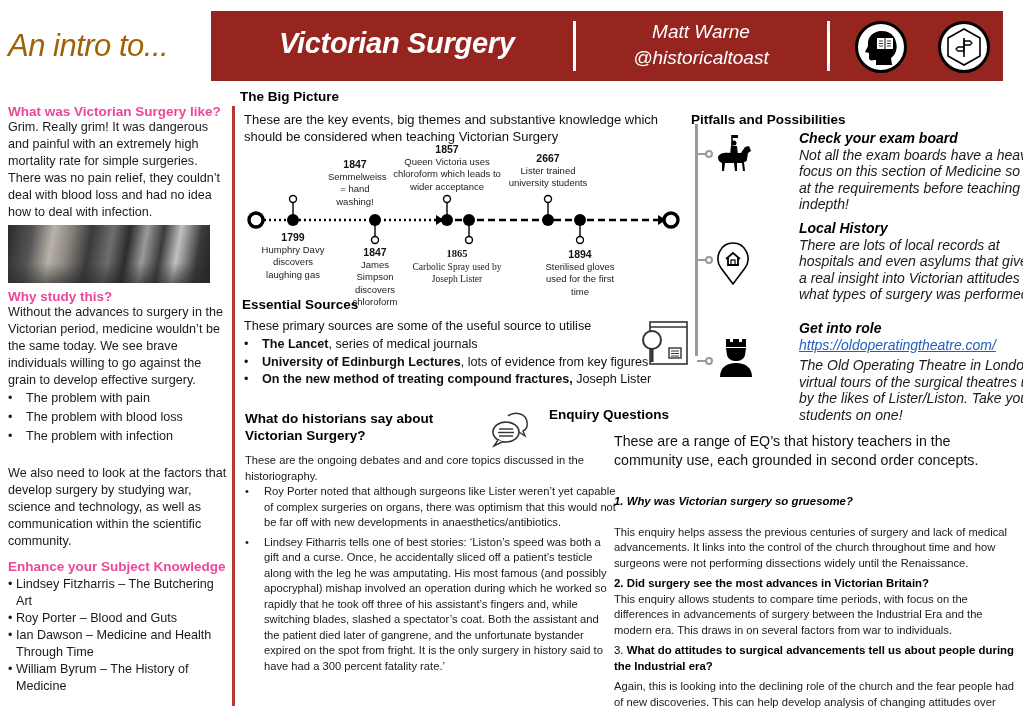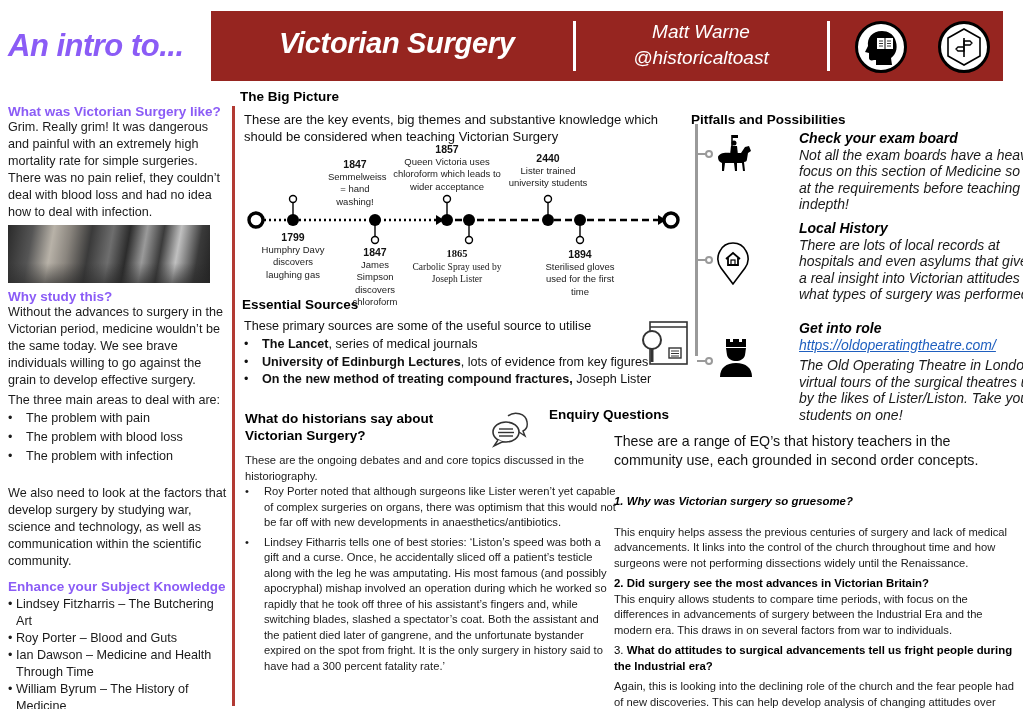--- a/index.html
+++ b/index.html
@@ -2,29 +2,29 @@
 <html><head>
 <meta charset="utf-8">
 <style>
   * { box-sizing: border-box; margin: 0; padding: 0; }
   html, body { width: 1023px; height: 709px; background: #ffffff; overflow: hidden; }
   body { position: relative; font-family: "Liberation Sans", "DejaVu Sans", sans-serif; color: #111; }
 
   .abs { position: absolute; }
 
   
-  #intro-title { left: 8px; top: 28px; font-size: 31px; font-weight: bold; font-style: italic; letter-spacing: -0.5px; color: #8b5cf6; }
+  #intro-title { left: 8px; top: 28px; font-size: 31px; font-weight: normal; font-style: italic; letter-spacing: -0.5px; color: #a16207; }
   #banner { left: 211px; top: 11px; width: 792px; height: 70px; background: #962520; }
   #banner-title { left: 68px; top: 16px; font-size: 29px; font-weight: bold; font-style: italic; color: #fff; letter-spacing: -0.3px; }
   .banner-divider { position: absolute; top: 10px; width: 3px; height: 50px; background: #fff; }
   #author { left: 390px; top: 8px; width: 200px; text-align: center; color: #fff; font-style: italic; font-size: 19px; line-height: 26px; }
   .badge { position: absolute; top: 10px; width: 52px; height: 52px; border-radius: 50%; border: 3px solid #000; background: #fff; display: flex; align-items: center; justify-content: center; }
 
   
-  .h-left { font-weight: bold; font-size: 13.5px; color: #8b5cf6; }
+  .h-left { font-weight: bold; font-size: 13.5px; color: #ec4899; }
   .p-left { font-size: 12.6px; line-height: 17px; color: #1a1a1a; }
   #left-col { left: 8px; top: 104px; width: 222px; }
   #surgery-photo { width: 202px; height: 58px; margin: 4px 0 6px 0; background: linear-gradient(100deg,#2a2a2a 0%,#555 12%,#b8b2a8 22%,#8a857e 30%,#3a3a3a 40%,#6e6e6e 50%,#2c2c2c 58%,#9a9a9a 66%,#3b3b3b 74%,#c0c0c0 82%,#3a3a3a 92%,#222 100%); position: relative; overflow: hidden; }
   #surgery-photo::after { content: ""; position: absolute; left: 0; right: 0; bottom: 0; height: 20px; background: linear-gradient(180deg, rgba(0,0,0,0) 0%, rgba(40,40,40,0.6) 100%); }
   .bullets { list-style: none; }
   .bullets li { position: relative; padding-left: 18px; }
   .bullets li::before { content: "•"; position: absolute; left: 0; }
   .reading li { padding-left: 8px; }
   .reading li::before { left: 0; }
 
@@ -105,21 +105,20 @@
     </svg>
   </div>
 </div>
 
 <div id="left-col" class="abs">
   <div class="h-left">What was Victorian Surgery like?</div>
   <div class="p-left">Grim. Really grim! It was dangerous and painful with an extremely high mortality rate for simple surgeries. There was no pain relief, they couldn’t deal with blood loss and had no idea how to deal with infection.</div>
   <div id="surgery-photo"></div>
   <div class="h-left">Why study this?</div>
   <div class="p-left">Without the advances to surgery in the Victorian period, medicine wouldn’t be the same today. We see brave individuals willing to go against the grain to develop effective surgery.</div>
-  <div class="p-left" style="margin-top:3px;">The three main areas to deal with are:</div>
   <ul class="bullets p-left" style="line-height:19px;">
     <li>The problem with pain</li>
     <li>The problem with blood loss</li>
     <li>The problem with infection</li>
   </ul>
   <div class="p-left" style="margin-top:19px;">We also need to look at the factors that develop surgery by studying war, science and technology, as well as communication within the scientific community.</div>
   <div class="h-left" style="margin-top:9px;">Enhance your Subject Knowledge</div>
   <ul class="bullets reading p-left" style="margin-top:2px;">
     <li>Lindsey Fitzharris – The Butchering Art</li>
     <li>Roy Porter – Blood and Guts</li>
@@ -184,21 +183,21 @@
   </div>
   <div class="tl-label" style="left:152px; top:3px; width:110px;">
     <span class="tl-year">1857</span>
     <span>Queen Victoria uses chloroform which leads to wider acceptance</span>
   </div>
   <div class="tl-label" style="left:164px; top:108px; width:106px;font-family:Liberation Serif, serif;">
     <span class="tl-year">1865</span>
     <span>Carbolic Spray used by Joseph Lister</span>
   </div>
   <div class="tl-label" style="left:262px; top:12px; width:92px;">
-    <span class="tl-year">2440</span>
+    <span class="tl-year">2667</span>
     <span>Lister trained university students</span>
   </div>
   <div class="tl-label" style="left:296px; top:108px; width:88px;text-align:center;">
     <span class="tl-year">1894</span>
     <span>Sterilised gloves used for the first time</span>
   </div>
 </div>
 
 <div id="sources-title" class="abs h-mid">Essential Sources</div>
 <div id="sources-intro" class="abs">These primary sources are some of the useful source to utilise</div>
@@ -239,21 +238,21 @@
   </ul>
 </div>
 
 <div id="enquiry-title" class="abs h-mid">Enquiry Questions</div>
 <div id="enquiry-intro" class="abs">These are a range of EQ’s that history teachers in the community use, each grounded in second order concepts.</div>
 <div id="enquiry-body" class="abs">
   <div class="eq-q italic">1. Why was Victorian surgery so gruesome?</div>
   <div class="eq-a">This enquiry helps assess the previous centuries of surgery and lack of medical advancements. It links into the control of the church throughout time and how surgeons were not performing dissections widely until the Renaissance.</div>
   <div class="eq-q" style="margin-top:5px;">2. Did surgery see the most advances in Victorian Britain?</div>
   <div>This enquiry allows students to compare time periods, with focus on the differences in advancements of surgery between the Industrial Era and the modern era. This draws in on several factors from war to individuals.</div>
-  <div class="eq-q" style="margin-top:5px;"><span style="font-weight:normal;">3. </span><span>What do attitudes to surgical advancements tell us fright people during the Industrial era?</span></div>
+  <div class="eq-q" style="margin-top:5px;"><span style="font-weight:normal;">3. </span><span>What do attitudes to surgical advancements tell us about people during the Industrial era?</span></div>
   <div class="eq-a" style="margin-top:5px;">Again, this is looking into the declining role of the church and the fear people had of new discoveries. This can help develop analysis of changing attitudes over time.</div>
 </div>
 
 <div id="pitfalls-title" class="abs h-mid">Pitfalls and Possibilities</div>
 <div id="pit-line" class="abs"></div>
 
 <div class="pit-connector" style="left:697px; top:153px;"></div>
 <div class="pit-dot" style="left:705px; top:150px;"></div>
 <div class="pit-connector" style="left:697px; top:259px;"></div>
 <div class="pit-dot" style="left:705px; top:256px;"></div>

